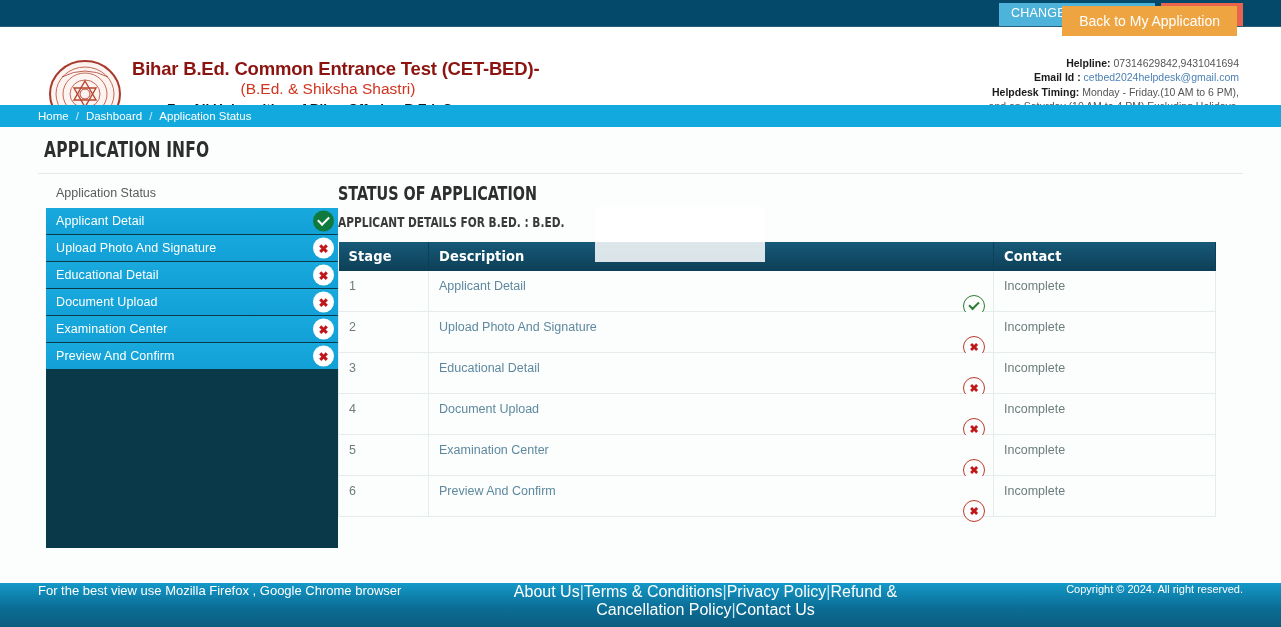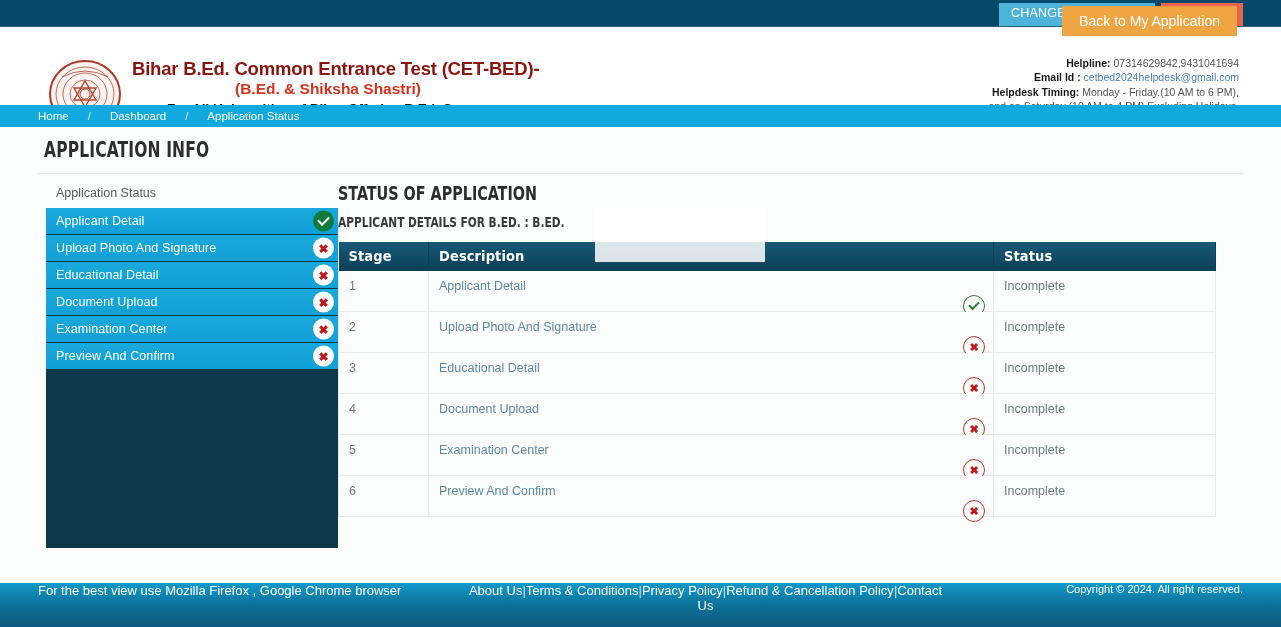--- a/index.html
+++ b/index.html
@@ -47,21 +47,21 @@
   }
   .titles {
     position: absolute; left: 132px; top: 31px;
     width: 700px;
   }
   .t1 {
     font-size: 18.5px; font-weight: bold; color: #8c1410;
     letter-spacing: -.2px; line-height: 1.15;
   }
   .t2 {
-    font-size: 15.5px; font-weight: bold; color: #d1341f;
+    font-size: 15.5px; font-weight: normal; color: #d1341f;
     text-align: center; line-height: 1.35;
     width: 392px;
   }
   .t3 {
     font-size: 13.5px; font-weight: bold; color: #1a1a1a;
     text-align: center; line-height: 1.3;
     width: 392px;
   }
   .t4 {
     font-size: 11px; font-weight: bold; color: #c0392b;
@@ -79,21 +79,21 @@
   
   .crumbbar {
     height: 22px;
     background: #12aade;
     position: relative;
     padding-left: 38px;
   }
   .crumbs {
     font-size: 11.5px; color: #ffffff;
     line-height: 22px;
-    display: flex; gap: 19px; align-items: center;
+    display: flex; gap: 7px; align-items: center;
   }
   .crumbs a { color: #ffffff; text-decoration: none; cursor: pointer; }
   .crumbs .sep { color: #cfeefb; }
   .welcome {
     position: absolute; right: 38px; top: 0;
     font-size: 11.5px; font-weight: bold; color: #ffffff;
     line-height: 22px;
   }
 
   
@@ -250,21 +250,21 @@
   
   .footer {
     position: absolute; left: 0; bottom: 0;
     width: 1281px; height: 44px;
     background: linear-gradient(180deg, #1499c9 0%, #0b6e96 55%, #0d5c7f 100%);
     display: flex; align-items: flex-start;
     padding: 0 38px;
     color: #ffffff;
   }
   .f-left  { flex: 0 0 auto; font-size: 13px; width: 430px; }
-  .f-mid   { flex: 1 1 auto; text-align: center; font-size: 13px; }
+  .f-mid   { flex: 1 1 auto; text-align: center; font-size: 16px; }
   .f-mid a { color: #ffffff; text-decoration: none; cursor: pointer; }
   .f-mid .bar { color: #bfe4f3; }
   .f-right { flex: 0 0 auto; font-size: 11px; width: 300px; text-align: right; }
 </style>
 </head>
 <body>
 
 <div class="topbar">
   <div class="topbar-actions">
     <button class="btn-change-pass">CHANGE PASSWORD</button>
@@ -363,21 +363,21 @@
 
   <div class="content">
     <div class="sec-title">STATUS OF APPLICATION</div>
     <div class="sec-sub">APPLICANT DETAILS FOR B.ED. : B.ED.</div>
 
     <table class="status">
       <thead>
         <tr>
           <th class="c-stage">Stage</th>
           <th class="c-desc">Description</th>
-          <th class="c-stat">Status</th>
+          <th class="c-stat">Contact</th>
         </tr>
       </thead>
       <tbody>
 
         <tr>
           <td class="stage">1</td>
           <td class="desc">
             <a>Applicant Detail</a>
             <span class="row-icon ok"></span>
           </td>

